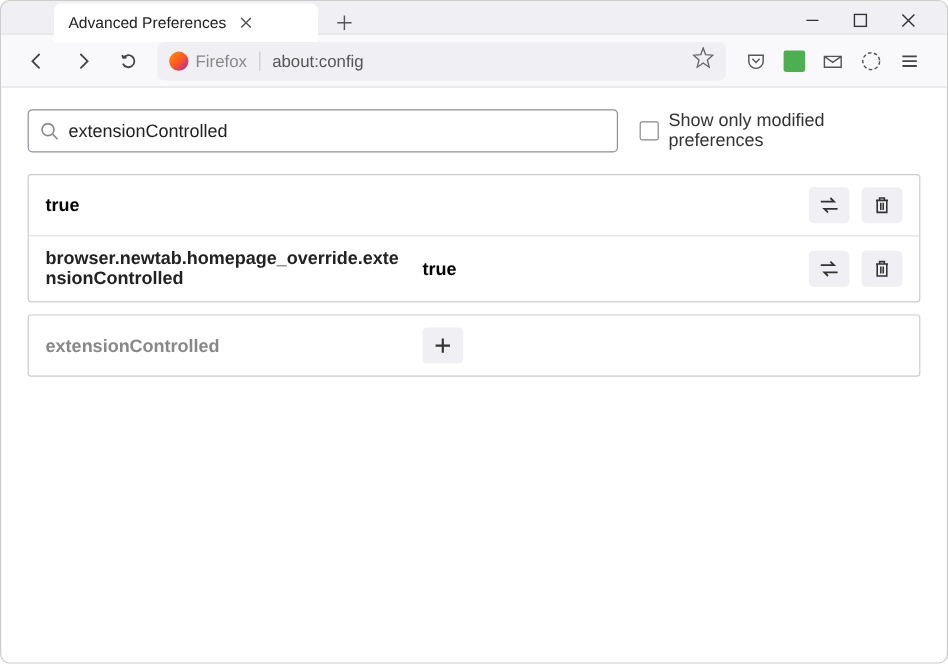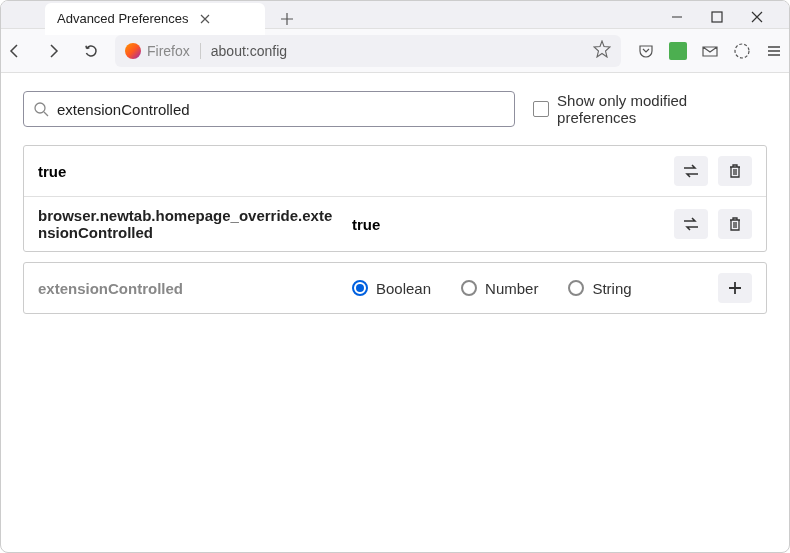--- a/index.html
+++ b/index.html
@@ -6,21 +6,21 @@
     body { width: 790px; height: 553px; background: #fff; border: 1px solid #ccc; border-radius: 8px; overflow: hidden; position: relative; }
     
     .titlebar { display: flex; align-items: center; height: 28px; background: #f0f0f4; border-bottom: 1px solid #e0e0e0; }
     .tab { display: flex; align-items: center; height: 32px; background: #fff; border-radius: 6px 6px 0 0; margin-left: 44px; margin-top: 8px; padding: 0 12px; gap: 8px; min-width: 220px; }
     .tab-title { font-size: 13px; color: #222; }
     .tab-close { width: 16px; height: 16px; display: flex; align-items: center; justify-content: center; cursor: pointer; }
     .new-tab { width: 28px; height: 28px; display: flex; align-items: center; justify-content: center; margin-left: 8px; margin-top: 8px; cursor: pointer; }
     .window-controls { margin-left: auto; display: flex; gap: 24px; padding-right: 24px; margin-top: 4px; }
     .win-ctrl { width: 16px; height: 16px; display: flex; align-items: center; justify-content: center; cursor: pointer; }
     
-    .toolbar { display: flex; align-items: center; height: 44px; background: #f9f9fb; padding: 0 0; gap: 10px; border-bottom: 1px solid #e0e0e0; }
+    .toolbar { display: flex; align-items: center; height: 44px; background: #f9f9fb; padding: 0 16px; gap: 10px; border-bottom: 1px solid #e0e0e0; }
     .nav-btn { width: 28px; height: 28px; display: flex; align-items: center; justify-content: center; cursor: pointer; }
     .urlbar { display: flex; align-items: center; flex: 1; height: 32px; background: #f0f0f4; border-radius: 6px; padding: 0 10px; gap: 10px; }
     .firefox-badge { display: flex; align-items: center; gap: 6px; font-size: 14px; color: #888; border-right: 1px solid #ccc; padding-right: 10px; }
     .ff-icon { width: 16px; height: 16px; background: linear-gradient(135deg, #ff9500, #ff5722, #9c27b0); border-radius: 50%; }
     .url-text { flex: 1; font-size: 14px; color: #555; }
     .star-btn { cursor: pointer; }
     .toolbar-icons { display: flex; gap: 14px; align-items: center; padding: 0 6px; }
     .tb-icon { width: 18px; height: 18px; display: flex; align-items: center; justify-content: center; cursor: pointer; }
     .pocket-icon { color: #5c5c5c; }
     .ext-icon { width: 18px; height: 18px; background: #4caf50; border-radius: 2px; }
@@ -186,34 +186,20 @@
               <path d="M2 4 h10 M5 4 v-2 h4 v2 M3 4 v10 h8 v-10 M6 6 v6 M8 6 v6" stroke="#333" fill="none" stroke-width="1.3"></path>
             </svg>
           </span>
       </div>
     </div>
   </div>
 
   <div class="new-pref">
     <div class="new-pref-row">
       <span class="new-pref-name">extensionControlled</span>
-      <div class="radio-group">
-        <label class="radio-item">
-            <span class="radio checked"></span>
-            <span>Boolean</span>
-          </label>
-        <label class="radio-item">
-            <span class="radio"></span>
-            <span>Number</span>
-          </label>
-        <label class="radio-item">
-            <span class="radio"></span>
-            <span>String</span>
-          </label>
-      </div>
       <span class="action-btn">
           <svg width="14" height="14" viewBox="0 0 14 14">
             <path d="M7 1 V13 M1 7 H13" stroke="#333" stroke-width="1.8"></path>
           </svg>
         </span>
     </div>
   </div>
 
 </div>
 

